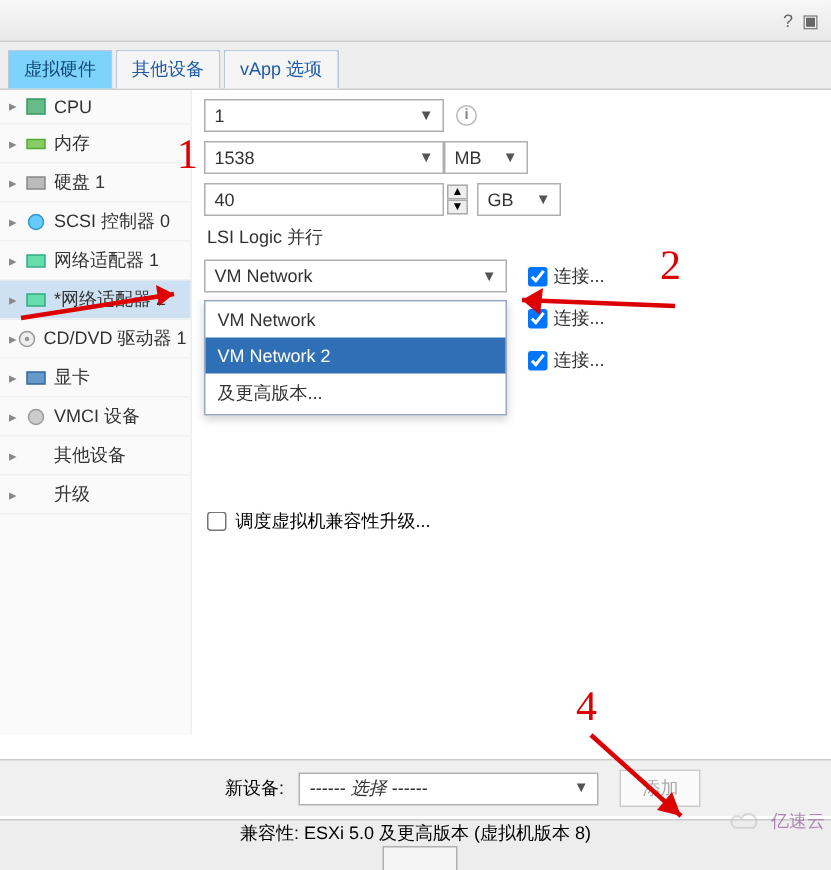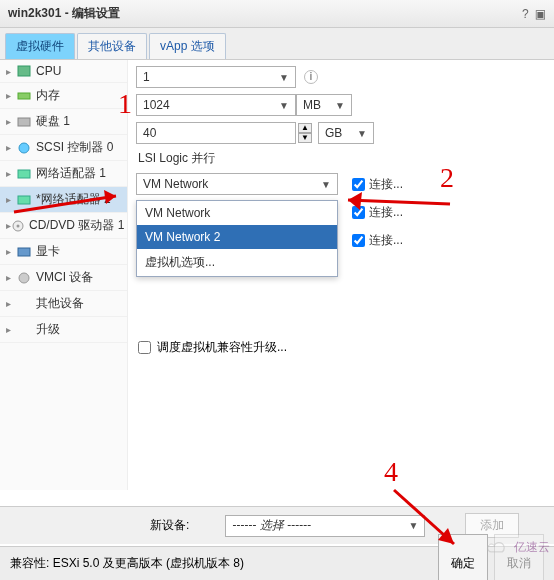--- a/index.html
+++ b/index.html
@@ -31,37 +31,36 @@
   .spinner div { width:14px; height:10px; border:1px solid #aaa; background:#eee; font-size:8px; line-height:8px; text-align:center; cursor:pointer;}
   .info-icon { margin-left:8px; color:#888; font-weight:bold; border:1px solid #bbb; border-radius:50%; width:14px; height:14px; text-align:center; line-height:12px; font-size:10px;}
   .plain-text { color:#333; padding:2px 0 4px 2px;}
   .checkbox-row { display:flex; margin-left:14px; color:#333;}
   .checkbox-row input { margin-right:4px;}
   .dropdown-panel { position:absolute; left:136px; top:200px; width:202px; background:#fff; border:1px solid #9aa9c0; box-shadow:0 2px 6px rgba(0,0,0,0.2); z-index:10;}
   .dropdown-panel .opt { padding:5px 8px; cursor:pointer; color:#333;}
   .dropdown-panel .opt.sel { background:#2f6fb5; color:#fff;}
   .upgrade-row { display:flex; align-items:center; margin-top:8px;}
   .upgrade-row input { margin: 0 6px 0 2px;}
-  .footer { position:absolute; left:0; right:0; bottom:36px; background:#f0f0f0; border-top:1px solid #ccc; padding:6px 10px; display:flex; align-items:center;gap:26px;}
+  .footer { position:absolute; left:0; right:0; bottom:36px; background:#f0f0f0; border-top:1px solid #ccc; padding:6px 10px; display:flex; align-items:center;}
   .footer .lbl { margin-left:140px;}
   .footer .select { margin-left:10px; width:200px;font-style:italic;}
   .footer .btn { margin-left:14px; border:1px solid #ccc; background:#fafafa; color:#aaa; padding:3px 14px;}
-  .compat-bar { position:absolute; left:0; right:0; bottom:0; height:34px; background:#ededed; border-top:1px solid #ccc; display:flex; align-items:center; padding:0 10px;}
+  .compat-bar { position:absolute; left:0; right:0; bottom:0; height:34px; background:#ededed; border-top:1px solid #ccc; display:flex; align-items:center; padding:0 10px;flex-direction:column;}
   .compat-bar .btn { border:1px solid #b0b0b0; background:#f5f5f5; padding:20px 12px; margin-left:6px; cursor:pointer;}
   .compat-bar .spacer { flex:1;}
   .watermark { position:absolute; right:4px; bottom:24px; opacity:0.5; color:#701a75; display:flex; align-items:center; gap:4px; pointer-events:none;}
   .watermark svg { width:26px; height:16px;}
   .anno { position:absolute; pointer-events:none; }
   .anno.red { color:#d00; font-size:28px; font-family:cursive;}
 </style>
 </head>
 <body>
 
 <div class="titlebar">
-  <span class="title">win2k301 - 编辑设置</span>
   <span class="spacer"></span>
   <span class="icon">?</span>
   <span class="icon">▣</span>
 </div>
 
 <div class="tabs">
   <div class="tab active">虚拟硬件</div>
   <div class="tab">其他设备</div>
   <div class="tab">vApp 选项</div>
 </div>
@@ -168,21 +167,21 @@
     <div class="form-row">
       <div class="select">
           <span>1</span>
           <span class="arrow">▼</span>
         </div>
       <span class="info-icon">i</span>
     </div>
 
     <div class="form-row">
       <div class="select">
-          <span>1024</span>
+          <span>1538</span>
           <span class="arrow">▼</span>
         </div>
       <div class="select sm">
           <span>MB</span>
           <span class="arrow">▼</span>
         </div>
     </div>
 
     <div class="form-row">
       <div class="select">
@@ -235,21 +234,21 @@
     <div class="upgrade-row">
       <input type="checkbox" style="">
       <span>调度虚拟机兼容性升级...</span>
     </div>
   </div>
 </div>
 
 <div class="dropdown-panel">
   <div class="opt">VM Network</div>
   <div class="opt sel">VM Network 2</div>
-  <div class="opt">虚拟机选项...</div>
+  <div class="opt">及更高版本...</div>
 </div>
 
 <div class="footer">
   <span class="lbl">新设备:</span>
   <div class="select">
       <span>------ 选择 ------</span>
       <span class="arrow">▼</span>
     </div>
   <div class="btn">添加</div>
 </div>

